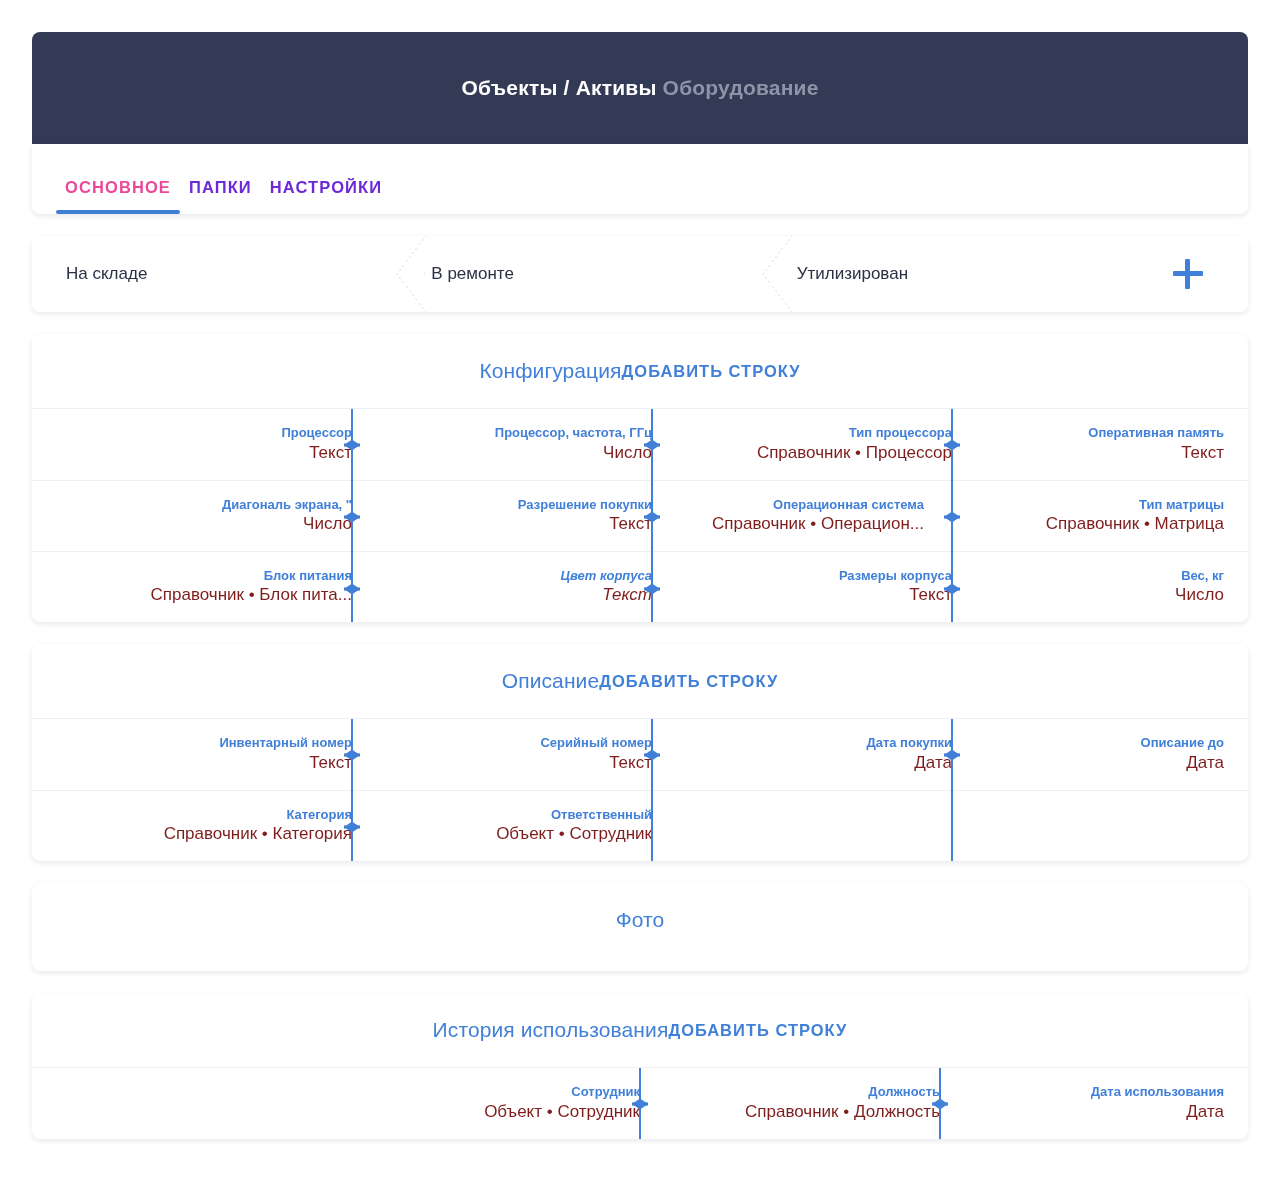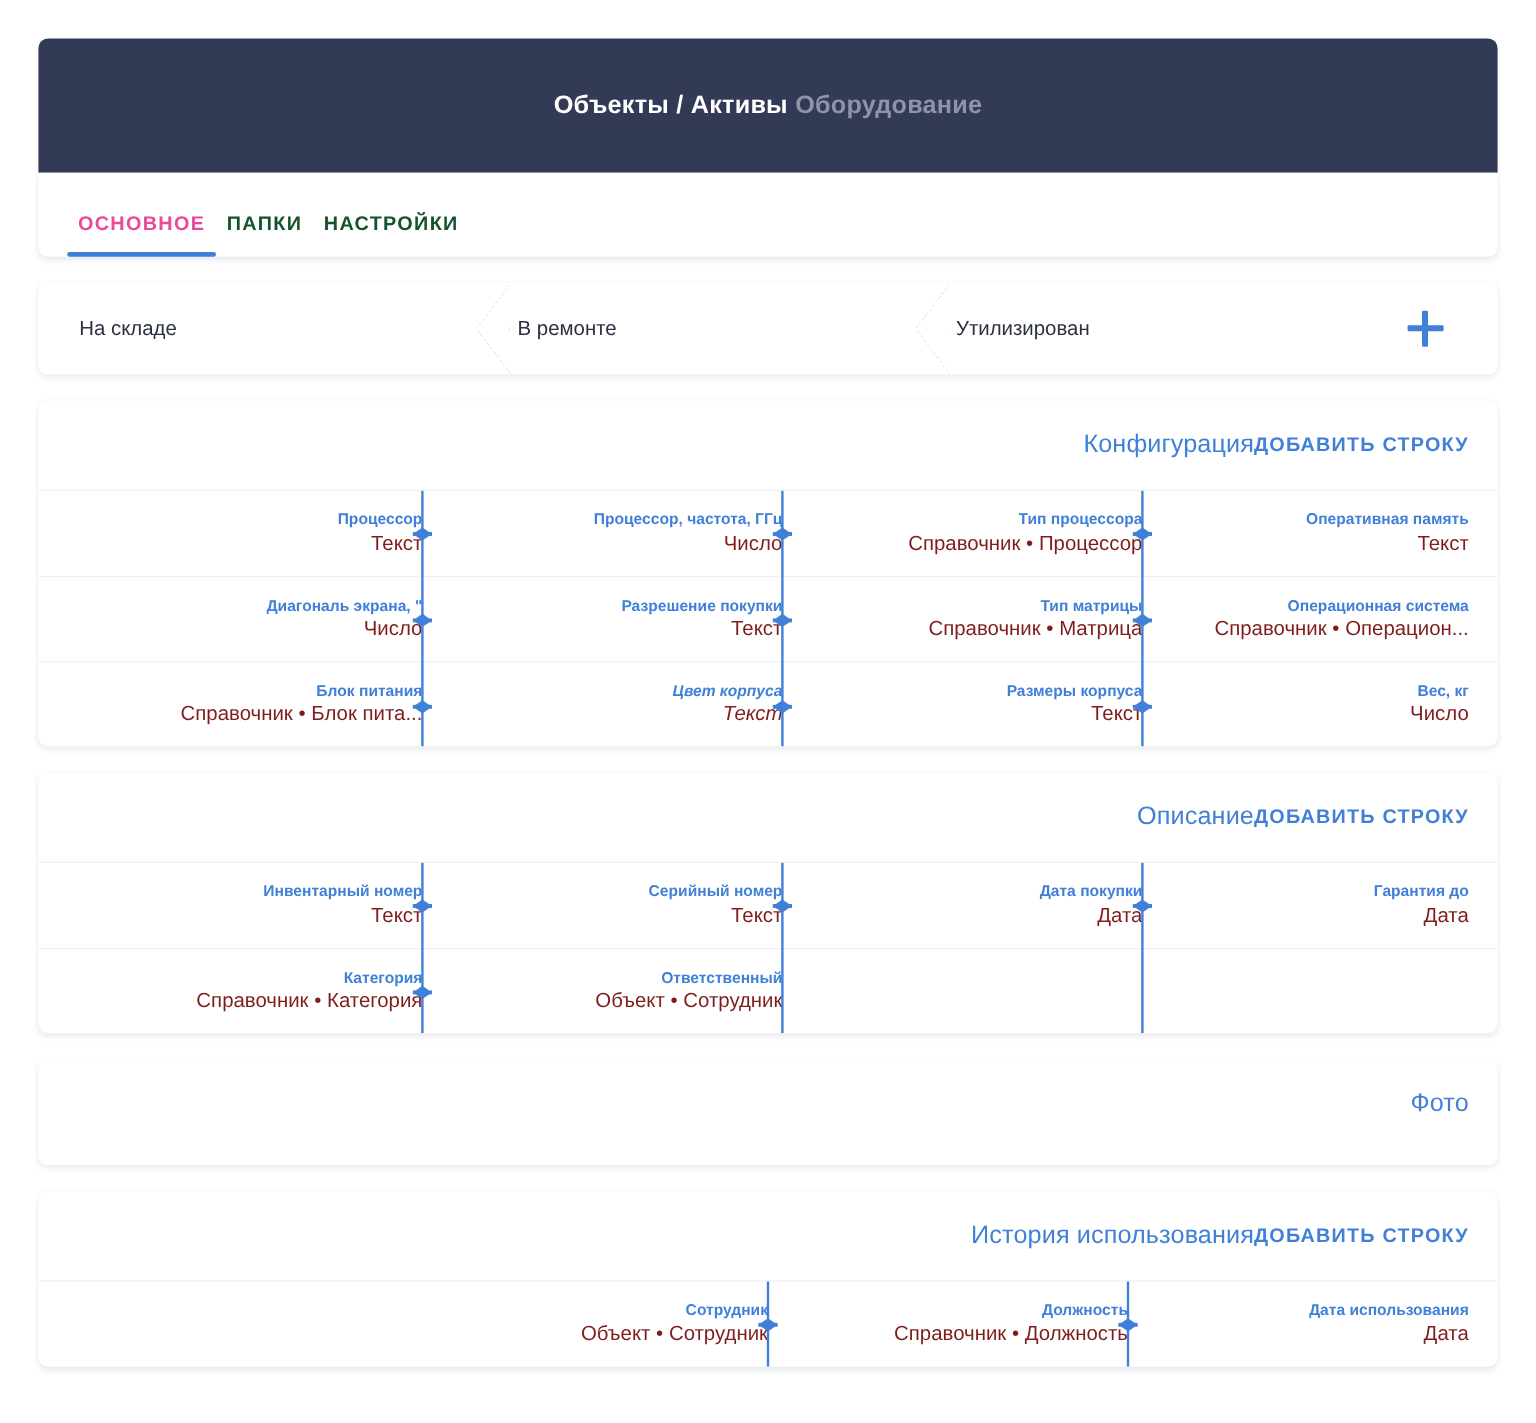--- a/index.html
+++ b/index.html
@@ -44,21 +44,21 @@
     box-shadow: 0 2px 5px rgba(70,80,110,.13);
     display: flex;
     align-items: flex-end;
     padding: 0 24px;
   }
   .tab {
     position: relative;
     font-size: 16.5px;
     font-weight: bold;
     letter-spacing: 1.1px;
-    color: #14532d;
+    color: #6d28d9;
     padding: 0 9px 17px 9px;
     cursor: pointer;
     background: none;
     border: none;
     font-family: inherit;
   }
   .tab.active { color: #ec4899; }
   .tab.active::after {
     content: "";
     position: absolute;
@@ -160,21 +160,21 @@
     margin-top: 22px;
     background: #ffffff;
     border-radius: 8px;
     box-shadow: 0 2px 5px rgba(70,80,110,.13);
     overflow: hidden;
   }
   .card-head {
     height: 74px;
     display: flex;
     align-items: center;
-    justify-content: flex-end;
+    justify-content: center;
     padding: 0 24px 0 24px;
   }
   .card-title {
     font-size: 21px;
     color: #4180D8;
     letter-spacing: .1px;
   }
   .add-row-btn {
     font-size: 16.5px;
     font-weight: bold;
@@ -303,27 +303,27 @@
           </div>
           <div class="grid-row">
             <div class="cell" style="flex: 0 0 320px;">
               <div class="cell-label">Диагональ экрана, "</div>
               <div class="cell-type">Число</div>
             </div>
             <div class="cell" style="flex: 0 0 300px;">
               <div class="cell-label">Разрешение покупки</div>
               <div class="cell-type">Текст</div>
             </div>
-            <div class="cell" style="flex: 0 0 300px;">
-              <div class="cell-label">Тип матрицы</div>
-              <div class="cell-type">Справочник • Матрица</div>
-            </div>
             <div class="cell" style="flex: 0 0 272px;">
               <div class="cell-label">Операционная система</div>
               <div class="cell-type">Справочник • Операцион...</div>
+            </div>
+            <div class="cell" style="flex: 0 0 300px;">
+              <div class="cell-label">Тип матрицы</div>
+              <div class="cell-type">Справочник • Матрица</div>
             </div>
             <div class="spacer"></div>
           </div>
           <div class="grid-row">
             <div class="cell" style="flex: 0 0 320px;">
               <div class="cell-label">Блок питания</div>
               <div class="cell-type">Справочник • Блок пита...</div>
             </div>
             <div class="cell" style="flex: 0 0 300px; font-style: italic;">
               <div class="cell-label">Цвет корпуса</div>
@@ -429,21 +429,21 @@
             </div>
             <div class="cell" style="flex: 0 0 300px;">
               <div class="cell-label">Серийный номер</div>
               <div class="cell-type">Текст</div>
             </div>
             <div class="cell" style="flex: 0 0 300px;">
               <div class="cell-label">Дата покупки</div>
               <div class="cell-type">Дата</div>
             </div>
             <div class="cell" style="flex: 0 0 272px;">
-              <div class="cell-label">Гарантия до</div>
+              <div class="cell-label">Описание до</div>
               <div class="cell-type">Дата</div>
             </div>
             <div class="spacer"></div>
           </div>
           <div class="grid-row">
             <div class="cell" style="flex: 0 0 320px;">
               <div class="cell-label">Категория</div>
               <div class="cell-type">Справочник • Категория</div>
             </div>
             <div class="cell" style="flex: 0 0 300px;">

